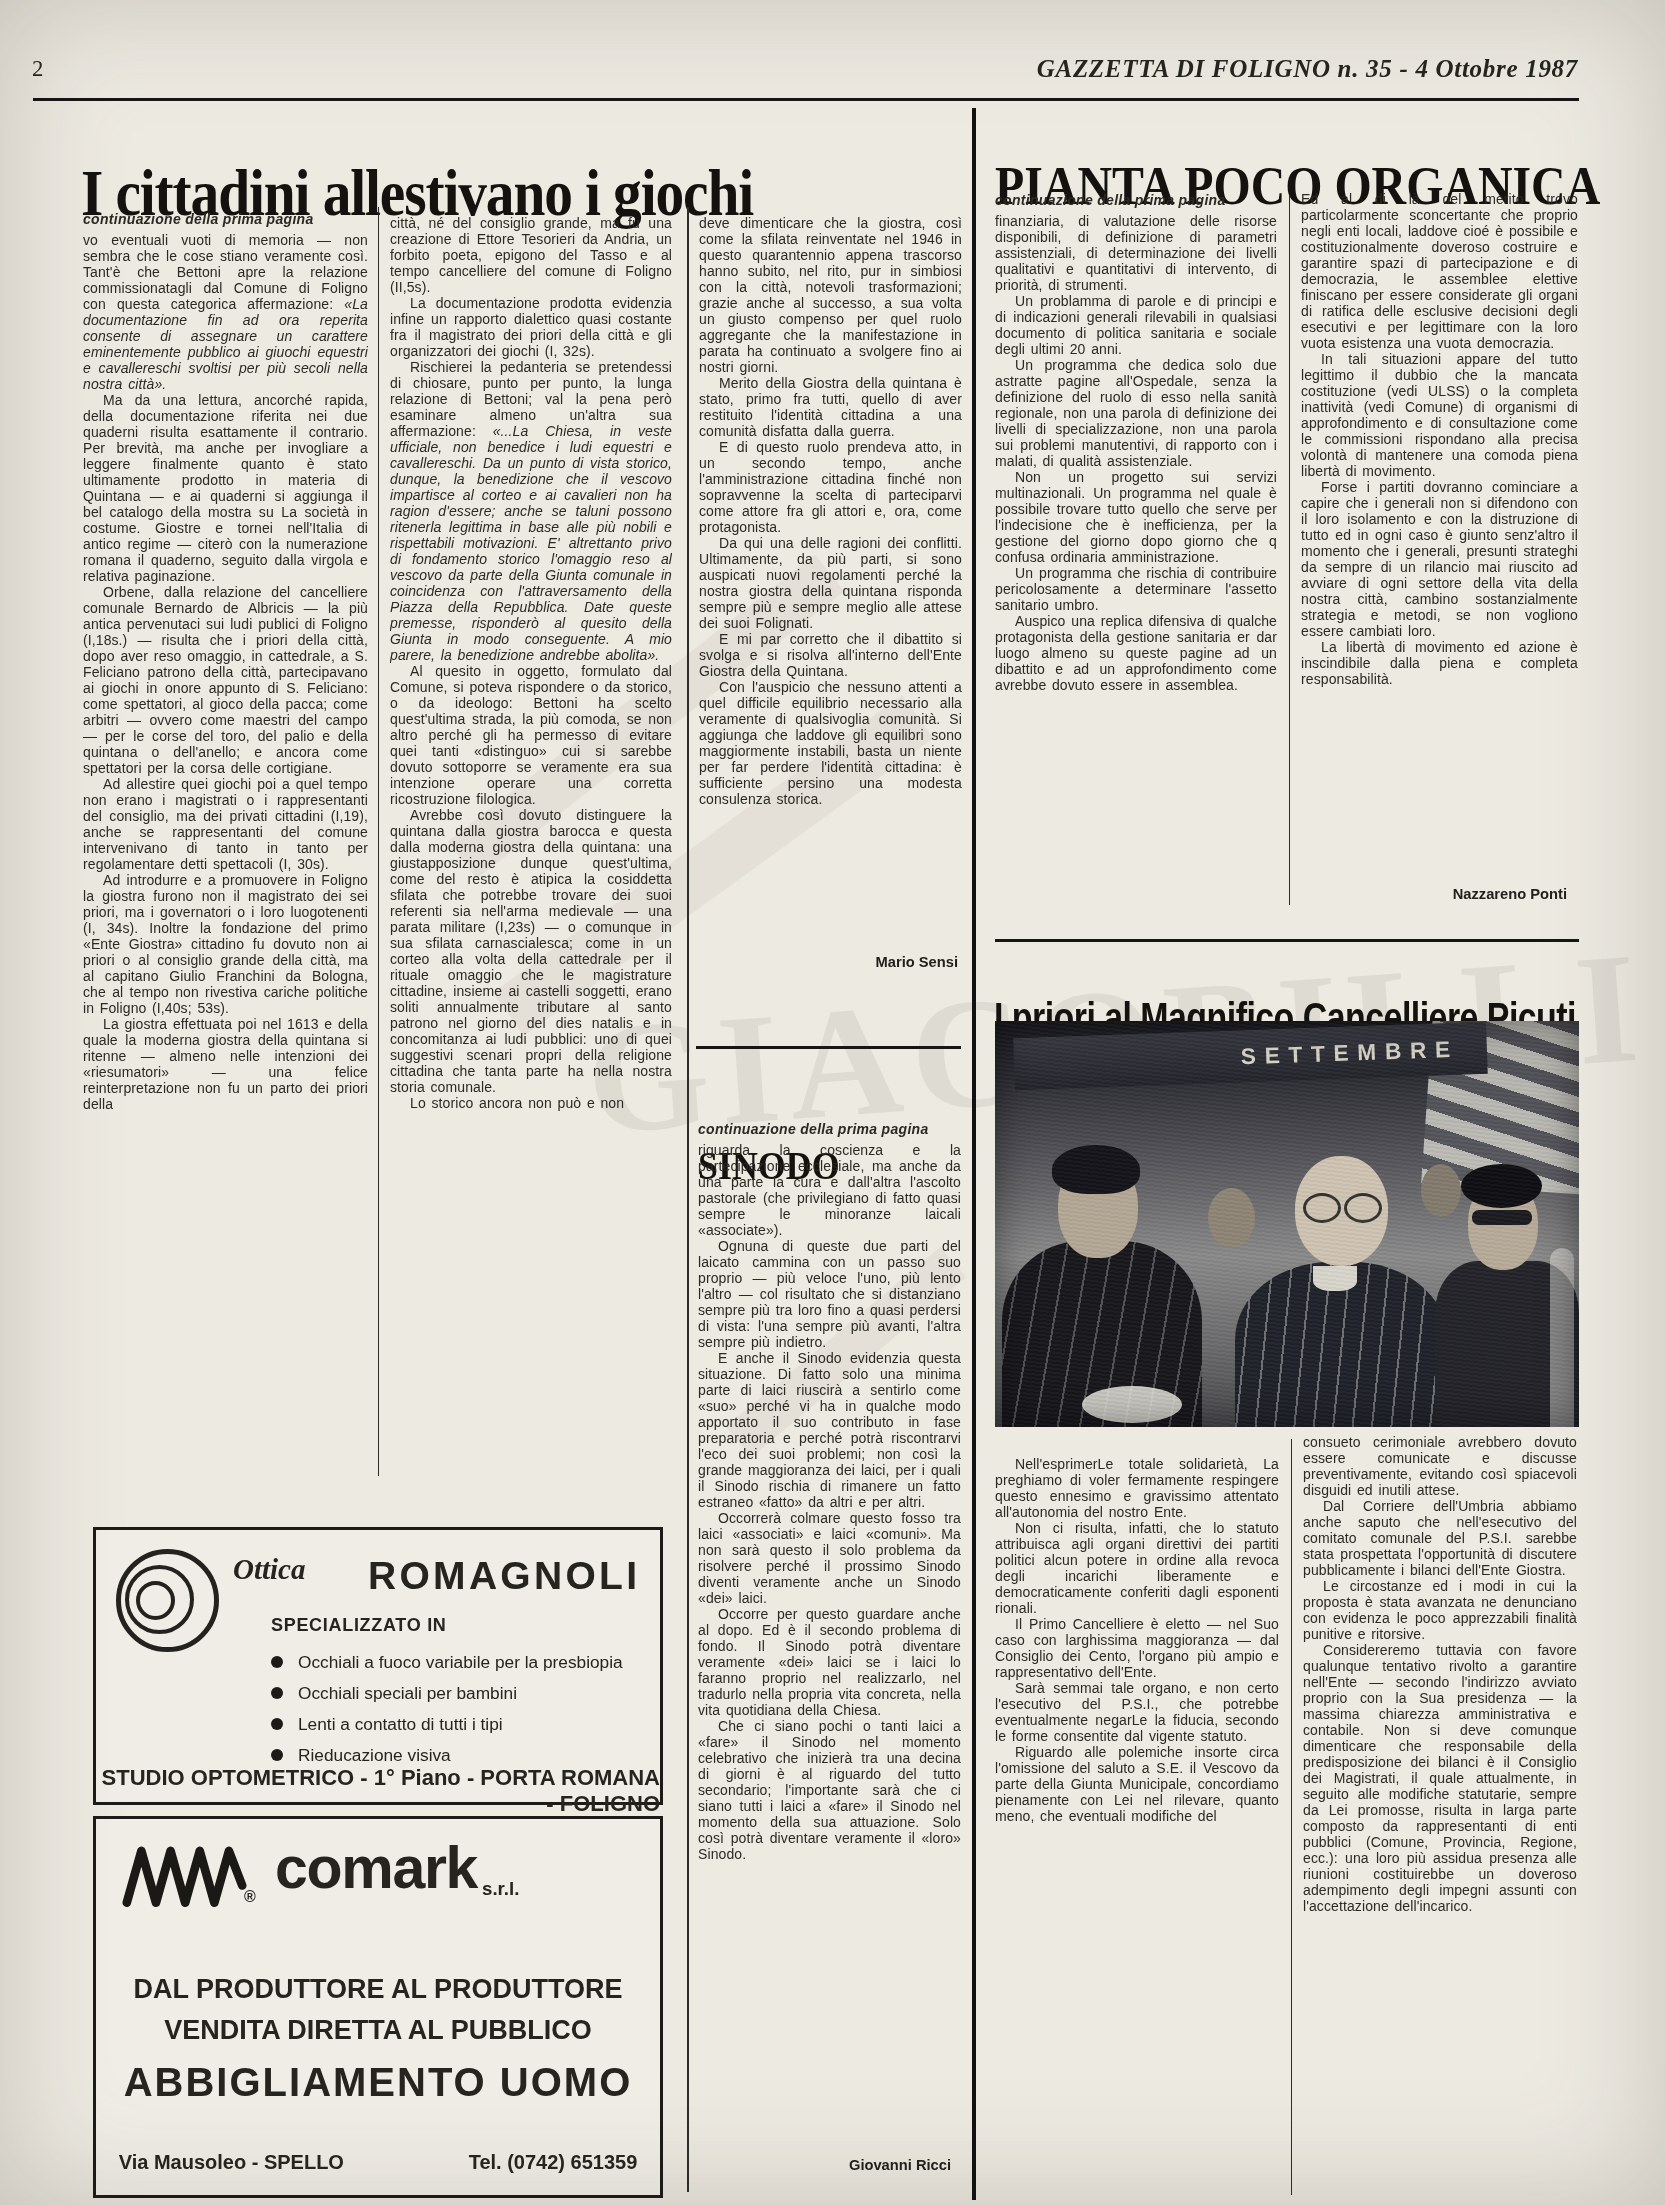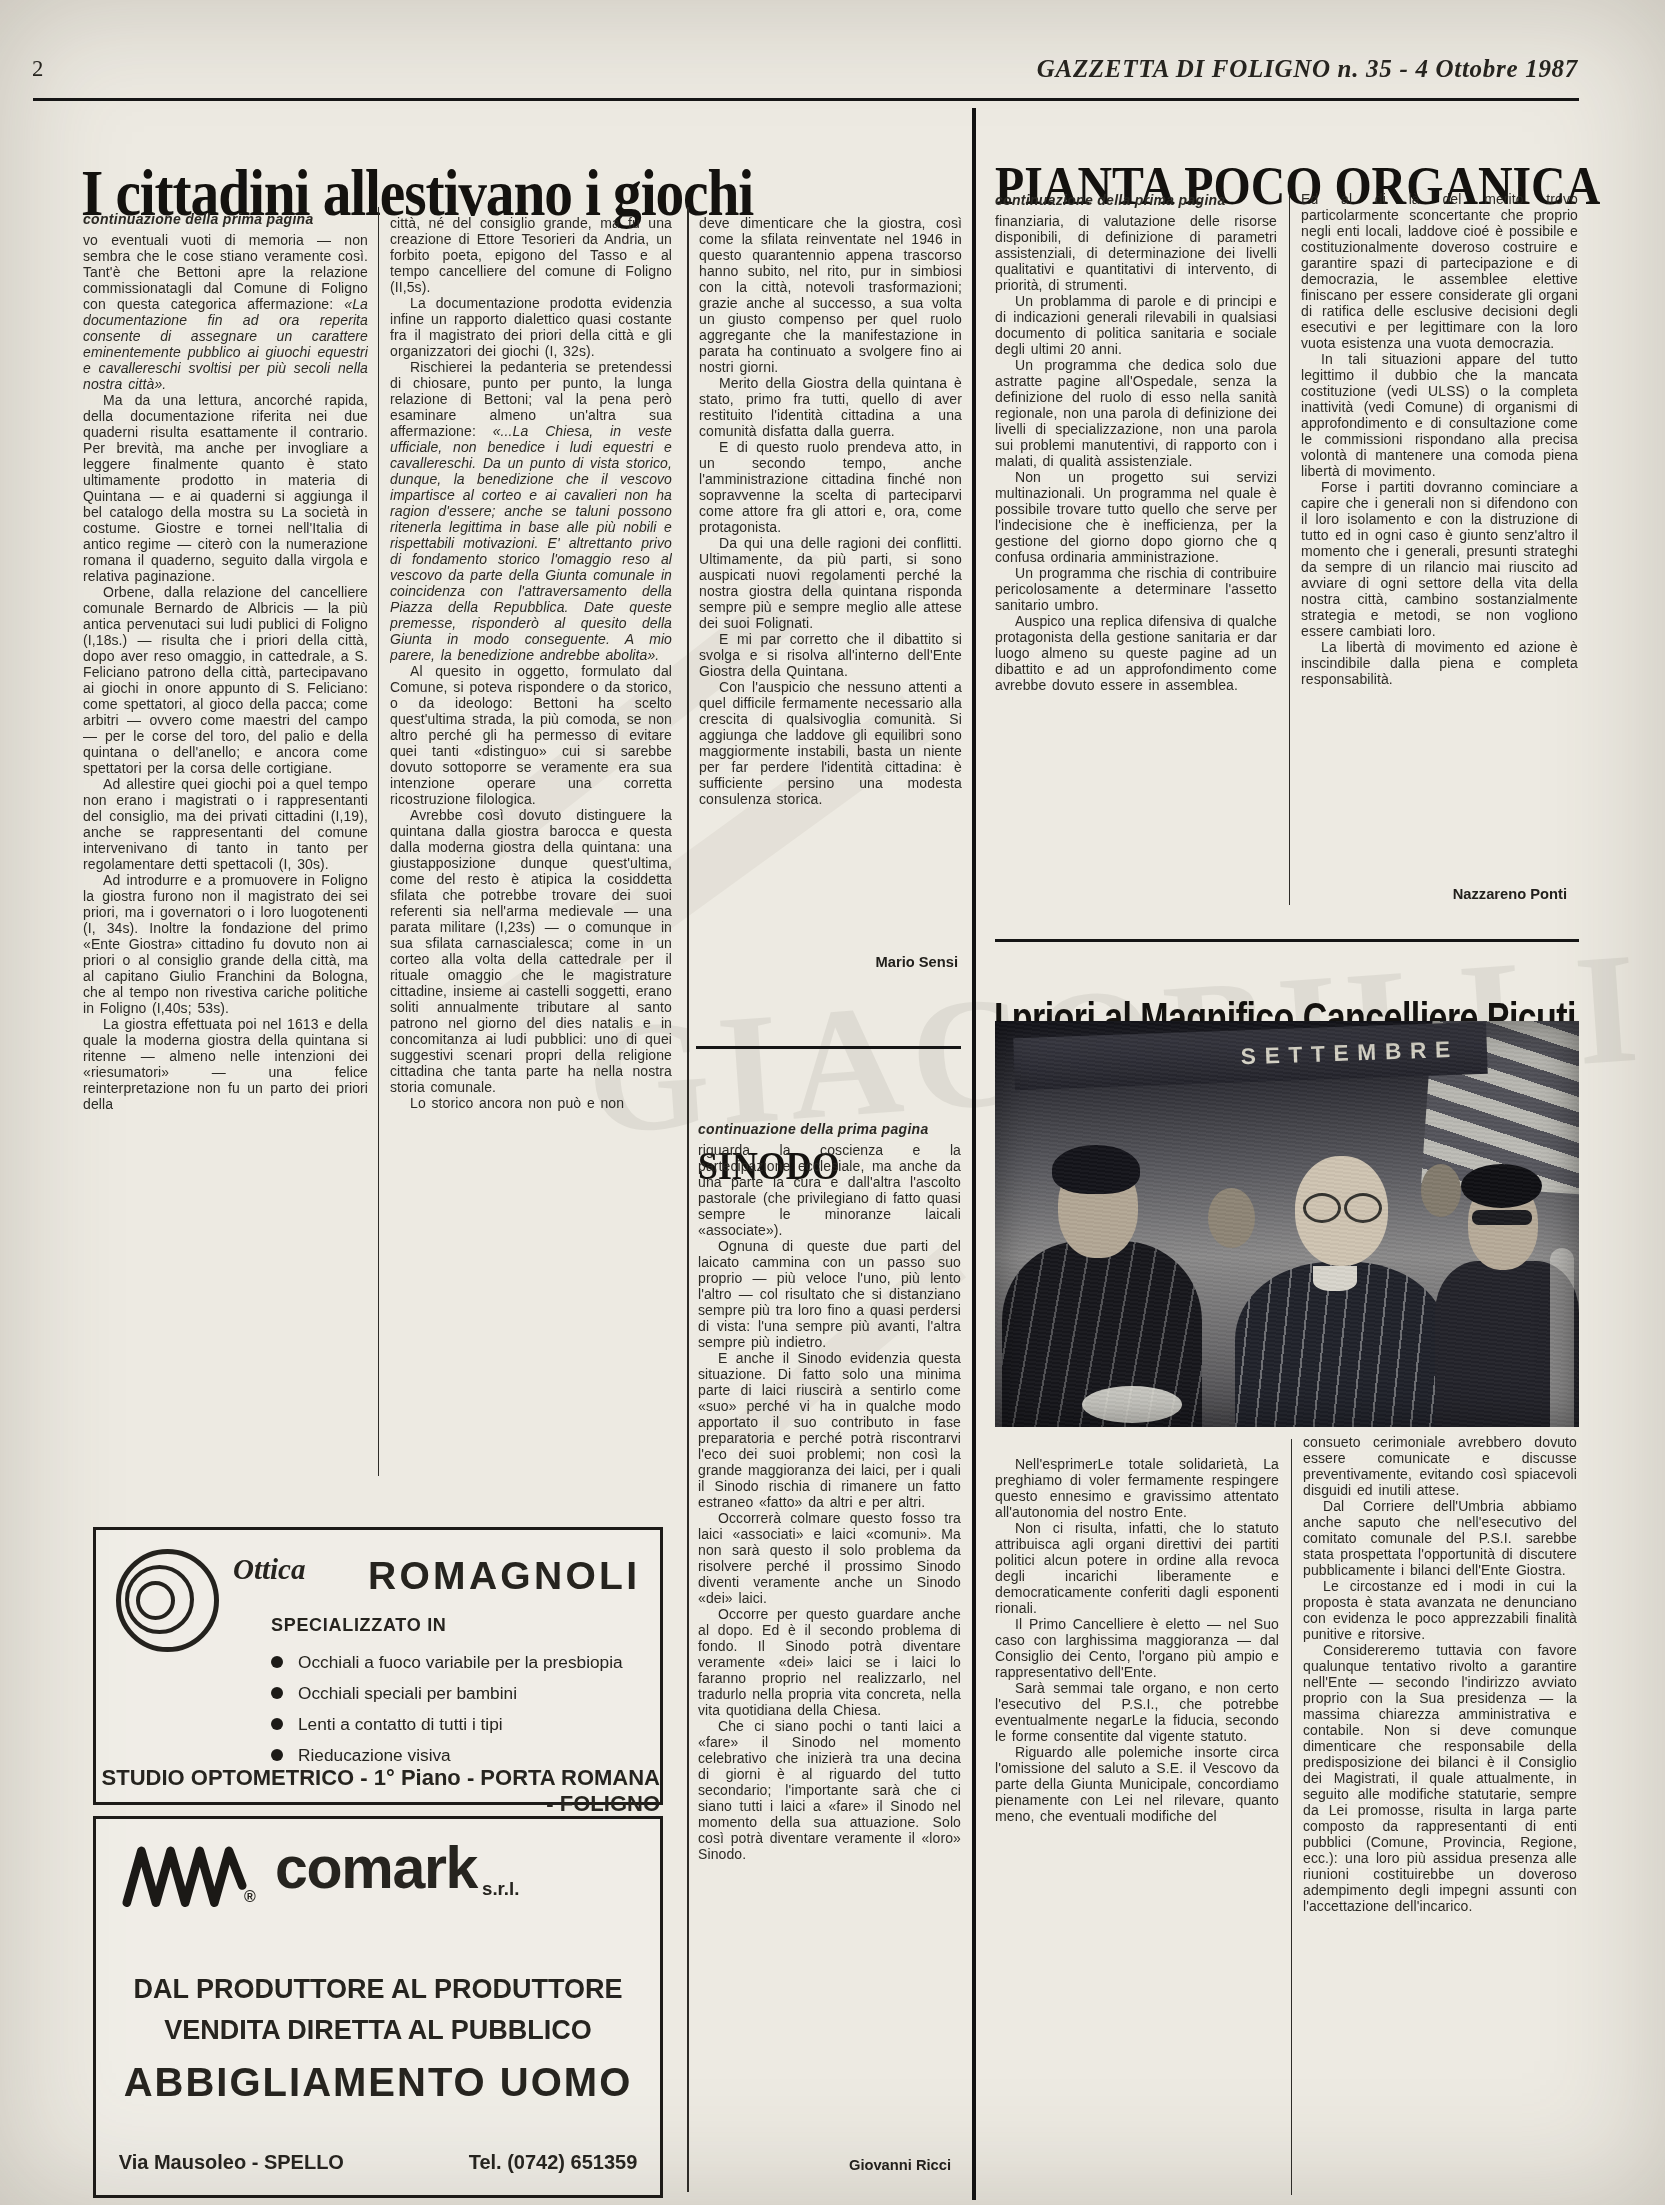--- a/index.html
+++ b/index.html
@@ -109,21 +109,21 @@
       <p class="para"><span>Al quesito in oggetto, formulato dal Comune, si poteva rispondere o da storico, o da ideologo: Bettoni ha scelto quest'ultima strada, la più comoda, se non altro perché gli ha permesso di evitare quei tanti «distinguo» cui si sarebbe dovuto sottoporre se veramente era sua intenzione operare una corretta ricostruzione filologica.</span></p>
       <p class="para"><span>Avrebbe così dovuto distinguere la quintana dalla giostra barocca e questa dalla moderna giostra della quintana: una giustapposizione dunque quest'ultima, come del resto è atipica la cosiddetta sfilata che potrebbe trovare dei suoi referenti sia nell'arma medievale — una parata militare (I,23s) — o comunque in sua sfilata carnascialesca; come in un corteo alla volta della cattedrale per il rituale omaggio che le magistrature cittadine, insieme ai castelli soggetti, erano soliti annualmente tributare al santo patrono nel giorno del dies natalis e in concomitanza ai ludi pubblici: uno di quei suggestivi scenari propri della religione cittadina che tanta parte ha nella nostra storia comunale.</span></p>
       <p class="para"><span>Lo storico ancora non può e non</span></p>
     </div>
   <div class="col" style="left:699px;top:215px;width:263px;height:733px;">
       <p class="para ni"><span>deve dimenticare che la giostra, così come la sfilata reinventate nel 1946 in questo quarantennio appena trascorso hanno subito, nel rito, pur in simbiosi con la città, notevoli trasformazioni; grazie anche al successo, a sua volta un giusto compenso per quel ruolo aggregante che la manifestazione in parata ha continuato a svolgere fino ai nostri giorni.</span></p>
       <p class="para"><span>Merito della Giostra della quintana è stato, primo fra tutti, quello di aver restituito l'identità cittadina a una comunità disfatta dalla guerra.</span></p>
       <p class="para"><span>E di questo ruolo prendeva atto, in un secondo tempo, anche l'amministrazione cittadina finché non sopravvenne la scelta di parteciparvi come attore fra gli attori e, ora, come protagonista.</span></p>
       <p class="para"><span>Da qui una delle ragioni dei conflitti. Ultimamente, da più parti, si sono auspicati nuovi regolamenti perché la nostra giostra della quintana risponda sempre più e sempre meglio alle attese dei suoi Folignati.</span></p>
       <p class="para"><span>E mi par corretto che il dibattito si svolga e si risolva all'interno dell'Ente Giostra della Quintana.</span></p>
-      <p class="para"><span>Con l'auspicio che nessuno attenti a quel difficile fermamente necessario alla crescita di qualsivoglia comunità. Si aggiunga che laddove gli equilibri sono maggiormente instabili, basta un niente per far perdere l'identità cittadina: è sufficiente persino una modesta consulenza storica.</span></p>
+      <p class="para"><span>Con l'auspicio che nessuno attenti a quel difficile equilibrio necessario alla veramente di qualsivoglia comunità. Si aggiunga che laddove gli equilibri sono maggiormente instabili, basta un niente per far perdere l'identità cittadina: è sufficiente persino una modesta consulenza storica.</span></p>
     </div>
   <div class="byline" style="left:699px;top:954px;width:259px;">Mario Sensi</div>
 
   <div class="vline" style="left:378px;top:207px;width:1.3px;height:1269px;"></div>
   <div class="vline" style="left:687px;top:207px;width:2px;height:1985px;"></div>
   <div class="vline" style="left:972px;top:108px;width:4px;height:2092px;background:#121212;"></div>
 
   <h1 class="hl hl-pianta"><span>PIANTA POCO ORGANICA</span></h1>
   <div class="kicker" style="left:995px;top:192px;">continuazione della prima pagina</div>
   <div class="col" style="left:995px;top:213px;width:282px;height:693px;">

